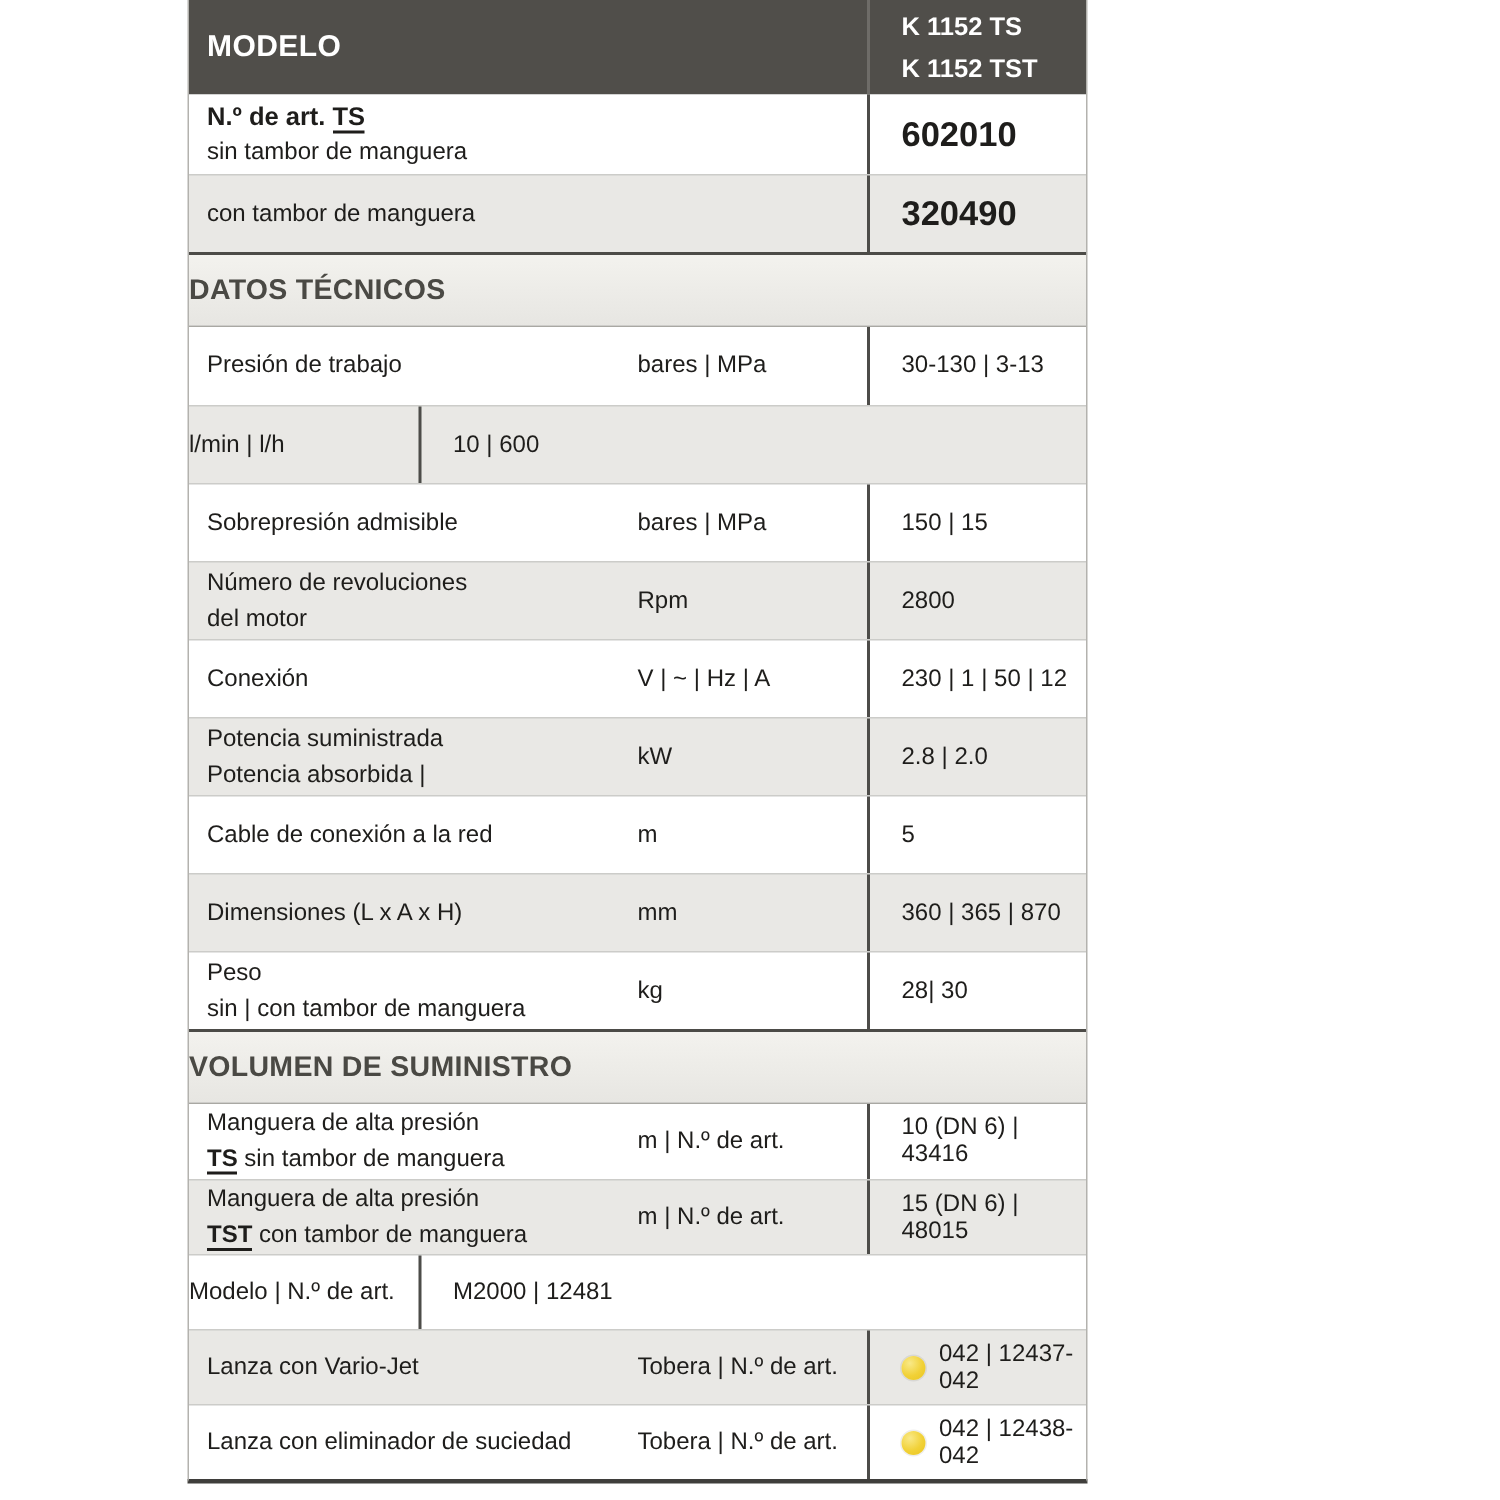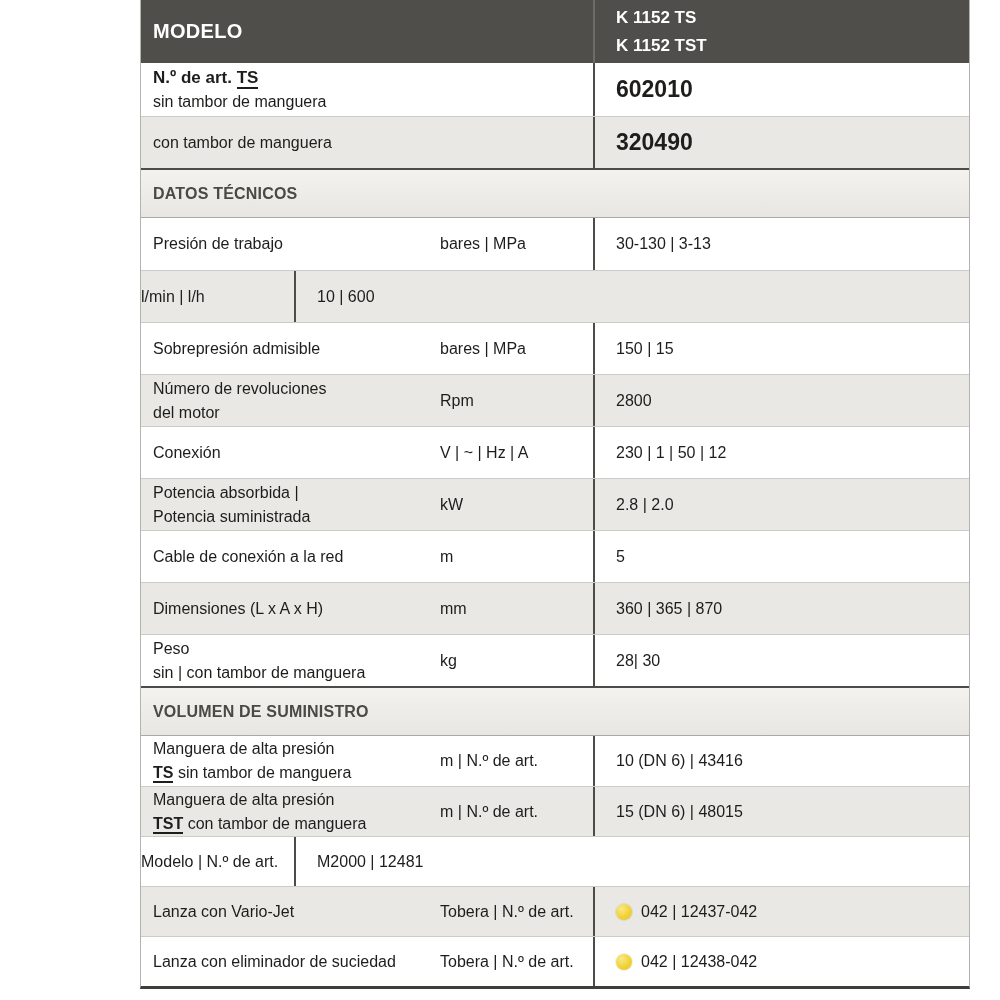--- a/index.html
+++ b/index.html
@@ -1,19 +1,19 @@
 <!DOCTYPE html>
 <html><head>
 <meta charset="utf-8">
 <style>
   * { margin:0; padding:0; box-sizing:border-box; }
   html,body { width:1000px; height:1000px; background:#ffffff;
     font-family:"Liberation Sans", sans-serif; color:#1e1d1b; }
   .spec-table {
-    position:absolute; left:140px; top:0; width:830px;
+    position:absolute; left:125px; top:0; width:600px;
     border-left:1px solid #b3b2ae; border-right:1px solid #b3b2ae;
     border-bottom:3px solid #3f3e3b;
     font-size:16px;
   }
   
   .row { display:flex; align-items:center; background:#ffffff; }
   .row.alt { background:#e9e8e5; }
   .c1 { width:299px; padding-left:12px; }
   .c2 { width:153px; white-space:nowrap; }
   .c3 { flex:1; align-self:stretch; display:flex; align-items:center;
@@ -29,24 +29,24 @@
                justify-content:center; align-items:flex-start; }
   .model-name { font-size:17px; font-weight:bold; line-height:28px; }
   
   .article-row { min-height:52.5px; }
   .article-row .c1 { width:452px; }
   .article-row .c1 .line1 { font-size:17px; font-weight:bold; line-height:25px; }
   .article-row .c1 .line2 { line-height:23px; }
   .article-row .c3 { font-size:23px; font-weight:bold; }
   
   .section-band {
-    display:flex; align-items:center; height:50px; padding-left:12px;
+    display:flex; align-items:center; height:50px; 
     background:linear-gradient(#f3f2ee, #e7e6e2);
     border-top:2px solid #4c4b47; border-bottom:1px solid #a9a8a3;
-    font-size:16px; font-weight:bold; color:#4a4944; letter-spacing:0.2px;text-align:right;
+    font-size:19px; font-weight:bold; color:#4a4944; letter-spacing:0.2px;text-align:right;
   }
   
   .tech-row   { min-height:52px; }
   .supply-row { min-height:50px; }
   .group .row + .row { border-top:1px solid #ccccc9; }
   
   .dot {
     display:inline-block; width:16px; height:16px; border-radius:50%;
     background:radial-gradient(circle at 35% 30%, #f9e988, #f1d137 55%, #e9c51f);
     box-shadow:0 0 0 1px rgba(0,0,0,0.07);
@@ -117,22 +117,22 @@
     <div class="row tech-row">
       <div class="c1">
         <div class="line">Conexión</div>
         <div class="line"></div>
       </div>
       <div class="c2">V | ~ | Hz | A</div>
       <div class="c3">230 | 1 | 50 | 12</div>
     </div>
     <div class="row tech-row alt">
       <div class="c1">
+        <div class="line">Potencia suministrada</div>
         <div class="line">Potencia absorbida |</div>
-        <div class="line">Potencia suministrada</div>
       </div>
       <div class="c2">kW</div>
       <div class="c3">2.8 | 2.0</div>
     </div>
     <div class="row tech-row">
       <div class="c1">
         <div class="line">Cable de conexión a la red</div>
         <div class="line"></div>
       </div>
       <div class="c2">m</div>

